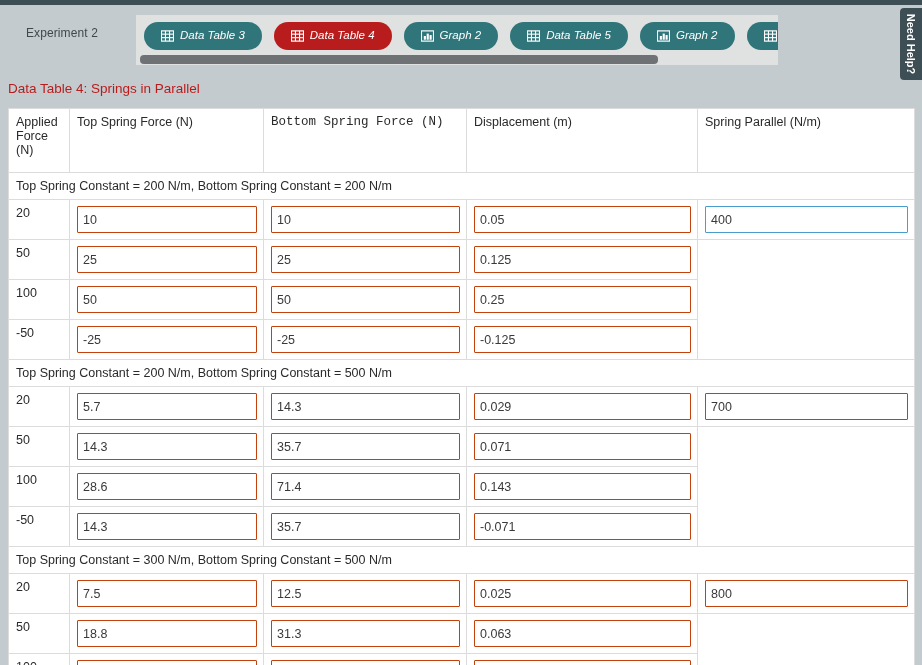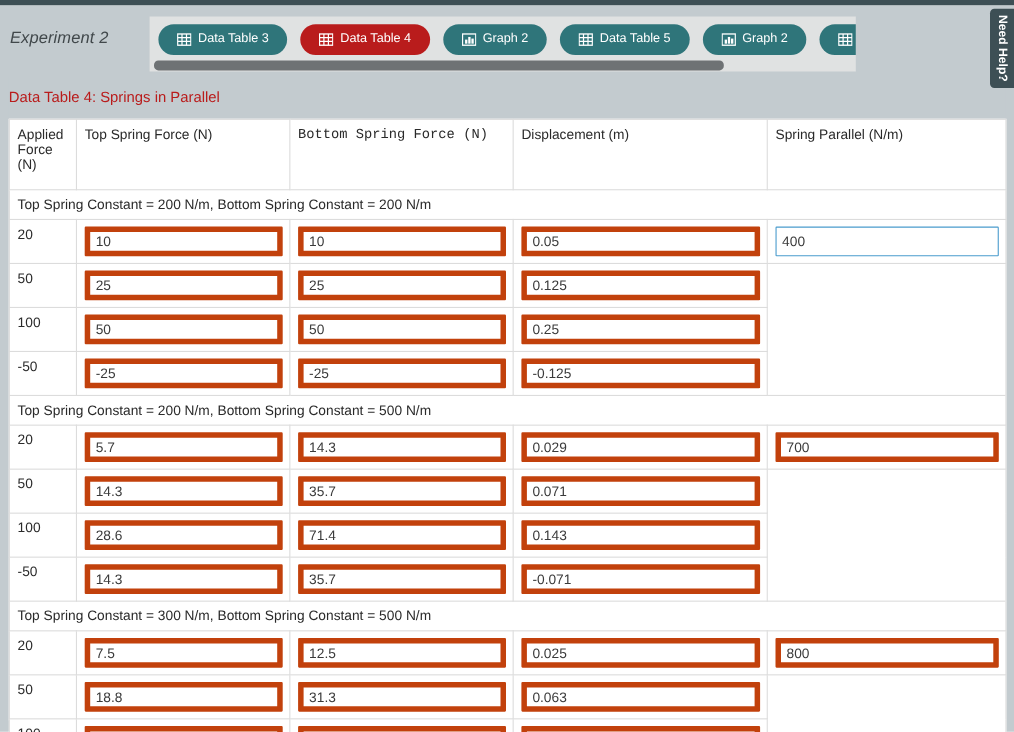--- a/index.html
+++ b/index.html
@@ -18,39 +18,39 @@
     background: #3d4f55;
   }
 
   #header {
     position: absolute; left: 0; top: 5px;
     width: 922px; height: 65px;
     background: #c3cbcf;
   }
 
   #experiment-label {
-    position: absolute; left: 9px; top: 21px;
-    font-size: 15px; color: #41484b;
+    position: absolute; left: 26px; top: 21px;
+    font-size: 12px; color: #41484b;
     letter-spacing: .1px;
     white-space: nowrap;
-    font-style: italic;
   }
 
   
   #tabscroll-wrap {
     position: absolute; left: 136px; top: 10px;
     width: 642px; height: 50px;
     background: #e0e2e2;
     overflow: hidden;
   }
   #tabstrip {
     position: absolute; left: 8px; top: 7px;
     height: 28px;
     display: flex; gap: 12px;
     white-space: nowrap;
+    font-style: italic;
   }
   .tab-btn {
     height: 28px;
     border-radius: 14px;
     background: #2f757a;
     color: #ffffff;
     font-size: 11.5px;
     display: inline-flex; align-items: center;
     padding: 0 17px;
     gap: 6px;
@@ -161,21 +161,21 @@
   tr.data-row td { padding: 4px 5px 4px 5px; height: 35px; vertical-align: middle; }
   tr.data-row td.cell-applied {
     padding-left: 7px;
     vertical-align: middle;
     font-size: 12.5px;
   }
 
   input.cellinput {
     width: 100%;
     height: 27px;
-    border: 5px solid #c2410c;
+    border: 1px solid #c2410c;
     background: #ffffff;
     font-family: "Liberation Sans", sans-serif;
     font-size: 12.5px;
     color: #3a3a3a;
     padding: 0 5px;
     outline: none;
     border-radius: 1px;
   }
   input.cellinput.focused {
     border: 1px solid #4a9ccd;

